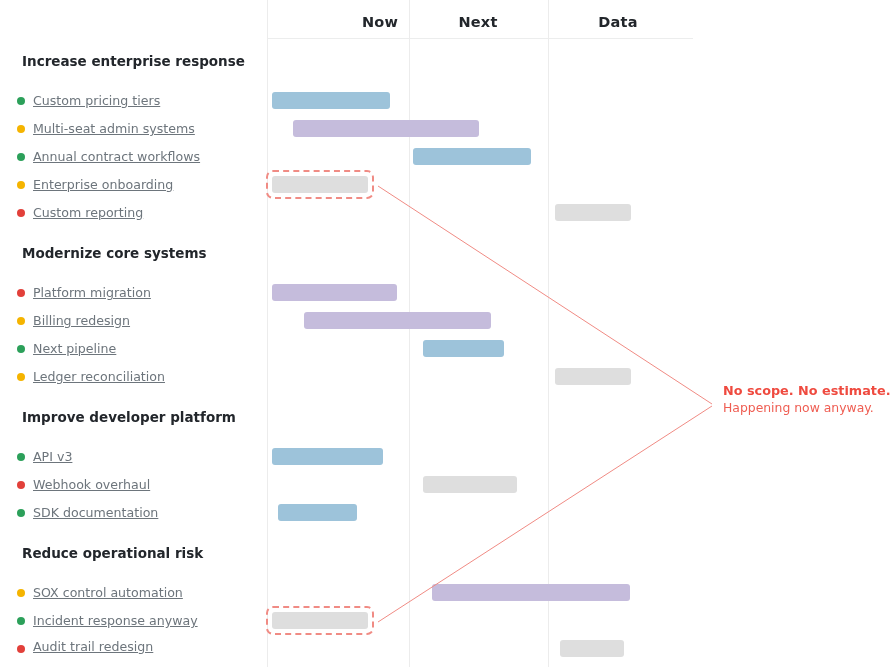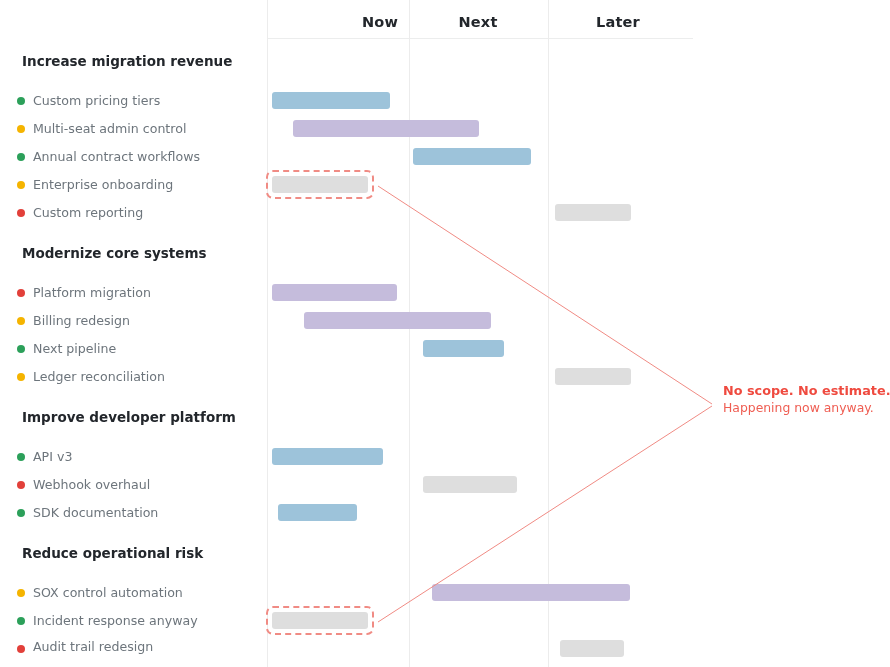--- a/index.html
+++ b/index.html
@@ -65,20 +65,21 @@
     color: #22262b;
     white-space: nowrap;
   }
   .row-label {
     position: absolute;
     left: 33px;
     font-size: 12.6px;
     color: #6d757c;
     white-space: nowrap;
     line-height: 14px;
+    text-decoration: underline;
   }
   .row-dot {
     position: absolute;
     left: 17px;
     width: 8px;
     height: 8px;
     border-radius: 50%;
   }
 
   
@@ -129,34 +130,34 @@
   }
 </style>
 </head>
 <body>
 
 <div id="roadmap">
 
   <div id="col-headers">
       <div class="col-header" style="left: 278px; width: 120px; text-align: right;">Now</div>
       <div class="col-header" style="left: 418px; width: 120px;">Next</div>
-      <div class="col-header" style="left: 558px; width: 120px;">Later</div>
+      <div class="col-header" style="left: 558px; width: 120px;">Data</div>
     </div>
   <div class="header-rule"></div>
 
   <div class="divider d1"></div>
   <div class="divider d2"></div>
   <div class="divider d3"></div>
 
   <div id="rail">
-      <div class="group-title" style="top: 53px;">Increase migration revenue</div>
+      <div class="group-title" style="top: 53px;">Increase enterprise response</div>
       <div class="row-dot" style="top: 97px; background: rgb(44, 160, 90);"></div>
       <div class="row-label" style="top: 94px;">Custom pricing tiers</div>
       <div class="row-dot" style="top: 125px; background: rgb(245, 180, 0);"></div>
-      <div class="row-label" style="top: 122px;">Multi-seat admin control</div>
+      <div class="row-label" style="top: 122px;">Multi-seat admin systems</div>
       <div class="row-dot" style="top: 153px; background: rgb(44, 160, 90);"></div>
       <div class="row-label" style="top: 150px;">Annual contract workflows</div>
       <div class="row-dot" style="top: 181px; background: rgb(245, 180, 0);"></div>
       <div class="row-label" style="top: 178px; text-align: right;">Enterprise onboarding</div>
       <div class="row-dot" style="top: 209px; background: rgb(226, 64, 58);"></div>
       <div class="row-label" style="top: 206px;">Custom reporting</div>
       <div class="group-title" style="top: 245px; text-align: center;">Modernize core systems</div>
       <div class="row-dot" style="top: 289px; background: rgb(226, 64, 58);"></div>
       <div class="row-label" style="top: 286px;">Platform migration</div>
       <div class="row-dot" style="top: 317px; background: rgb(245, 180, 0);"></div>

